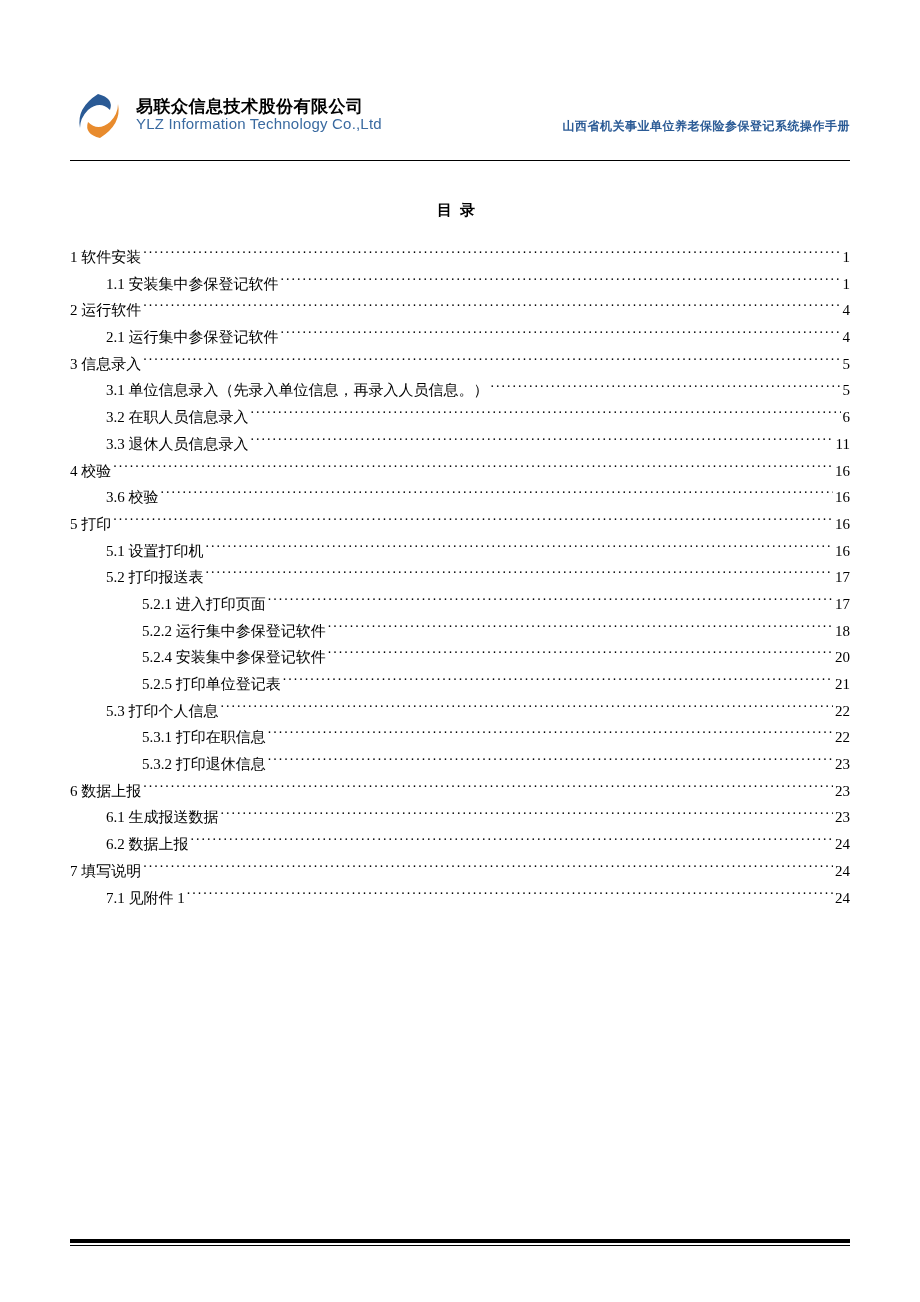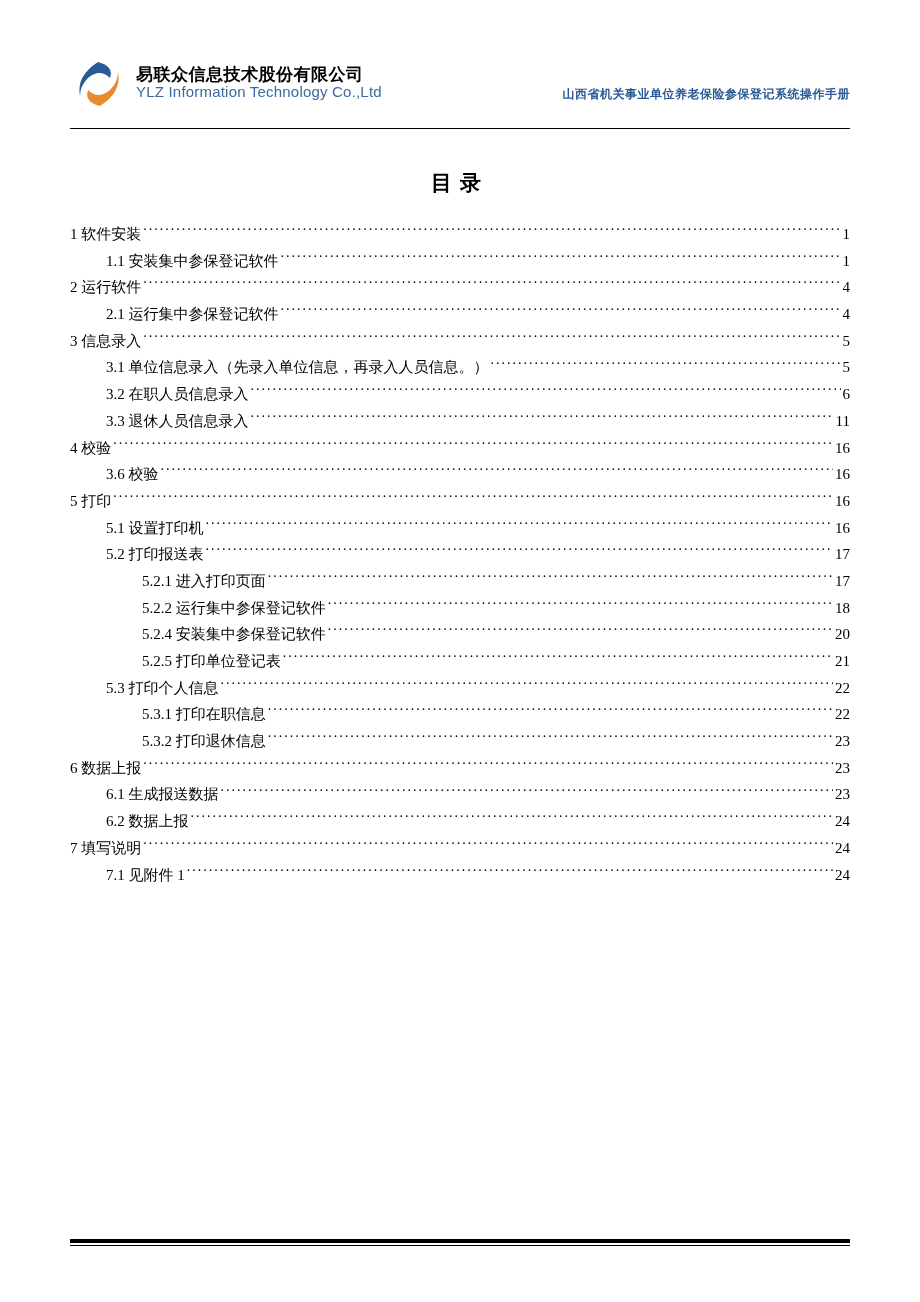--- a/index.html
+++ b/index.html
@@ -8,20 +8,21 @@
     height: 1302px;
     background: #ffffff;
     font-family: "SimSun", "宋体", serif;
     font-size: 15px;
     color: #000;
     position: relative;
     overflow: hidden;
   }
   .page {
     padding: 56px 70px 0 70px;
+    margin-top: 32px;
   }
   .header-area {
     position: relative;
     height: 64px;
     margin-bottom: 8px;
   }
   .logo {
     position: absolute;
     left: 0;
     top: 0;
@@ -58,21 +59,21 @@
   }
   .header-rule {
     border: none;
     border-top: 1.5px solid #000;
     margin-bottom: 40px;
   }
   .toc-title {
     text-align: center;
     font-family: "SimSun", serif;
     font-weight: bold;
-    font-size: 21px;
+    font-size: 15px;
     letter-spacing: 8px;
     margin-bottom: 24px;
   }
   .toc {
     line-height: 1.78;
     font-size: 15px;
   }
   .toc-row {
     display: flex;
     align-items: baseline;

